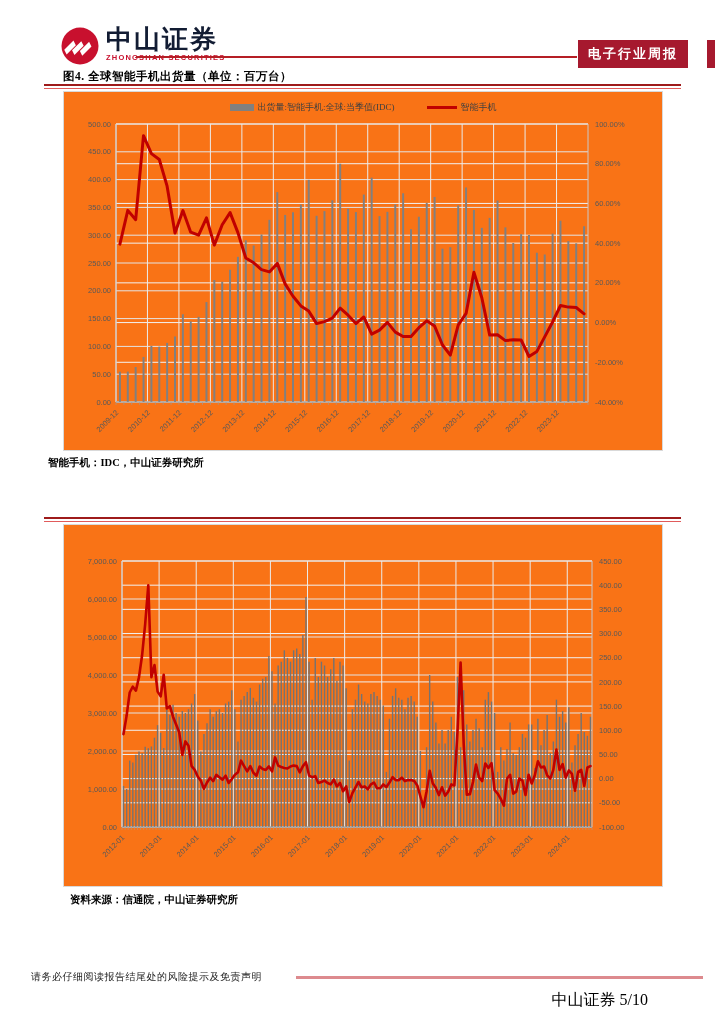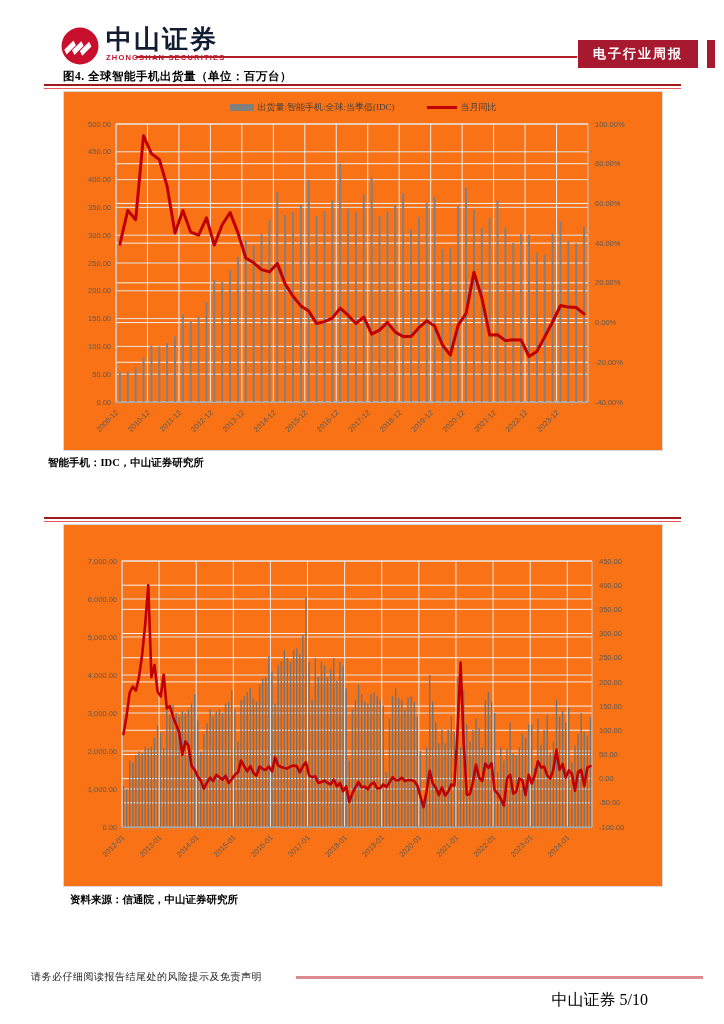--- a/index.html
+++ b/index.html
@@ -6,21 +6,21 @@
   .page{position:relative;width:724px;height:1024px;background:#fff;overflow:hidden;
         font-family:"Liberation Serif","DejaVu Serif",serif;color:#111;}
   
   .logo-wrap{position:absolute;left:60px;top:26px;display:flex;align-items:flex-start;}
   .logo-text{margin-left:6px;}
   .logo-cn{font-family:"Liberation Sans","DejaVu Sans",sans-serif;font-weight:bold;
            font-size:26px;line-height:26px;letter-spacing:2px;color:#121c33;}
   .logo-en{font-family:"Liberation Sans","DejaVu Sans",sans-serif;font-weight:bold;
            font-size:7.5px;letter-spacing:1.2px;color:#C8102E;margin-top:1px;}
   .hdr-underline{position:absolute;left:136px;top:56px;width:441px;height:2px;background:#B51E25;}
-  .hdr-badge{position:absolute;left:578px;top:40px;width:120px;height:28px;background:#A6192E;
+  .hdr-badge{position:absolute;left:578px;top:40px;width:110px;height:28px;background:#A6192E;
              color:#fff;font-size:13px;font-weight:bold;letter-spacing:2px;
              display:flex;align-items:center;justify-content:center;}
   .hdr-strip{position:absolute;left:707px;top:40px;width:8px;height:28px;background:#A6192E;}
   
   .fig-title{position:absolute;left:63px;font-size:11.5px;font-weight:600;color:#000;letter-spacing:.5px;}
   .rule{position:absolute;left:44px;width:637px;height:2px;
         border-top:2.5px solid #9E1B1B;border-bottom:1.5px solid #E15B5B;}
   
   .chartbox{position:absolute;left:63px;width:598px;border:1px solid #d9d9d9;background:#f97316;}
   .legend{position:absolute;left:0;right:0;display:flex;justify-content:center;align-items:center;
@@ -62,21 +62,21 @@
   <div class="fig-title" style="top:69px;">图4.  全球智能手机出货量（单位：百万台）</div>
   <div class="rule" style="top:84px;"></div>
   <div class="chartbox" style="top:91px;height:358px;">
     <div class="legend" style="top:9px;">
       <span class="item">
         <span class="sw-bar"></span>
         <span>出货量:智能手机:全球:当季值(IDC)</span>
       </span>
       <span class="item">
         <span class="sw-line"></span>
-        <span>当月同比</span>
+        <span>智能手机</span>
       </span>
     </div>
     <svg id="chart1" width="596" height="356">
         <line x1="52" x2="524" y1="310" y2="310" stroke="#f2f2f2"></line>
         <line x1="52" x2="524" y1="270.2857142857143" y2="270.2857142857143" stroke="#f2f2f2"></line>
         <line x1="52" x2="524" y1="230.57142857142856" y2="230.57142857142856" stroke="#f2f2f2"></line>
         <line x1="52" x2="524" y1="190.85714285714286" y2="190.85714285714286" stroke="#f2f2f2"></line>
         <line x1="52" x2="524" y1="151.14285714285714" y2="151.14285714285714" stroke="#f2f2f2"></line>
         <line x1="52" x2="524" y1="111.42857142857142" y2="111.42857142857142" stroke="#f2f2f2"></line>
         <line x1="52" x2="524" y1="71.71428571428572" y2="71.71428571428572" stroke="#f2f2f2"></line>

